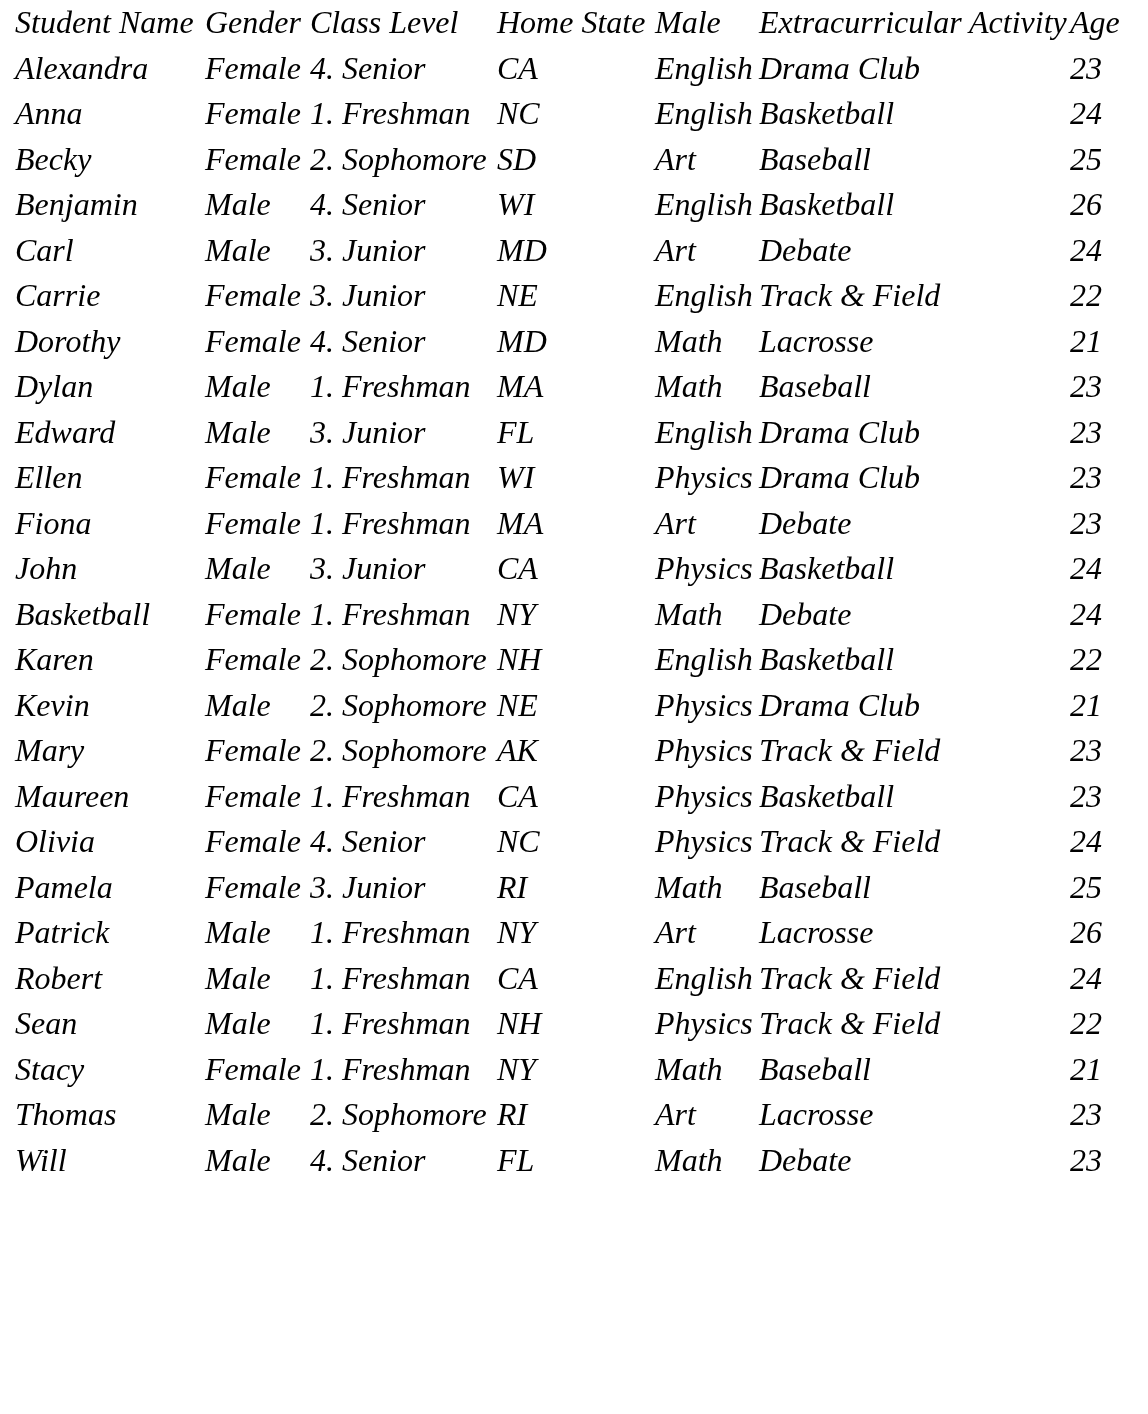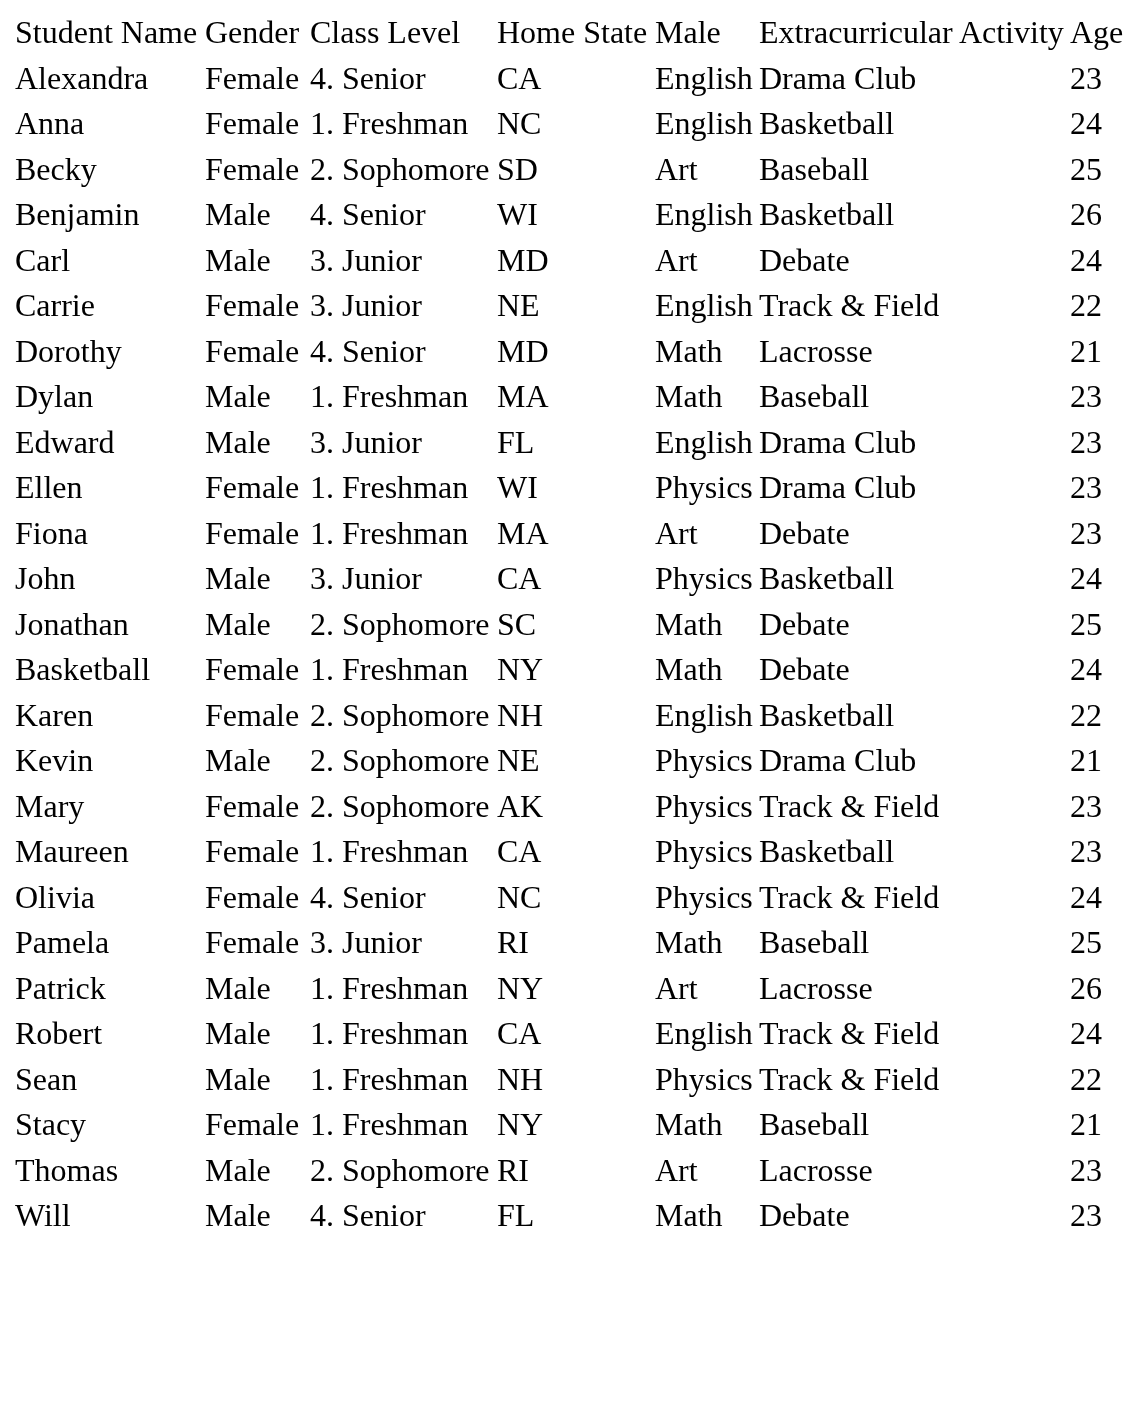--- a/index.html
+++ b/index.html
@@ -11,22 +11,23 @@
     overflow: hidden;
   }
   .page {
     width: 1148px;
     height: 1414px;
     background: #ffffff;
   }
   table.students {
     border-collapse: collapse;
     table-layout: fixed;
-    margin: 10px 0 0 15px;
+    margin: 0 0 0 15px;
     border: none;
+    font-style: italic;
   }
   table.students th,
   table.students td {
     font-family: "Liberation Serif", serif;
     font-size: 32px;
     line-height: 45.5px;
     font-weight: normal;
     color: #000000;
     text-align: left;
     vertical-align: baseline;
@@ -172,29 +173,20 @@
         <tr>
           <td>John</td>
           <td>Male</td>
           <td>3. Junior</td>
           <td>CA</td>
           <td>Physics</td>
           <td>Basketball</td>
           <td>24</td>
         </tr>
         <tr>
-          <td>Jonathan</td>
-          <td>Male</td>
-          <td>2. Sophomore</td>
-          <td>SC</td>
-          <td>Math</td>
-          <td>Debate</td>
-          <td>25</td>
-        </tr>
-        <tr>
           <td>Basketball</td>
           <td>Female</td>
           <td>1. Freshman</td>
           <td>NY</td>
           <td>Math</td>
           <td>Debate</td>
           <td>24</td>
         </tr>
         <tr>
           <td>Karen</td>

